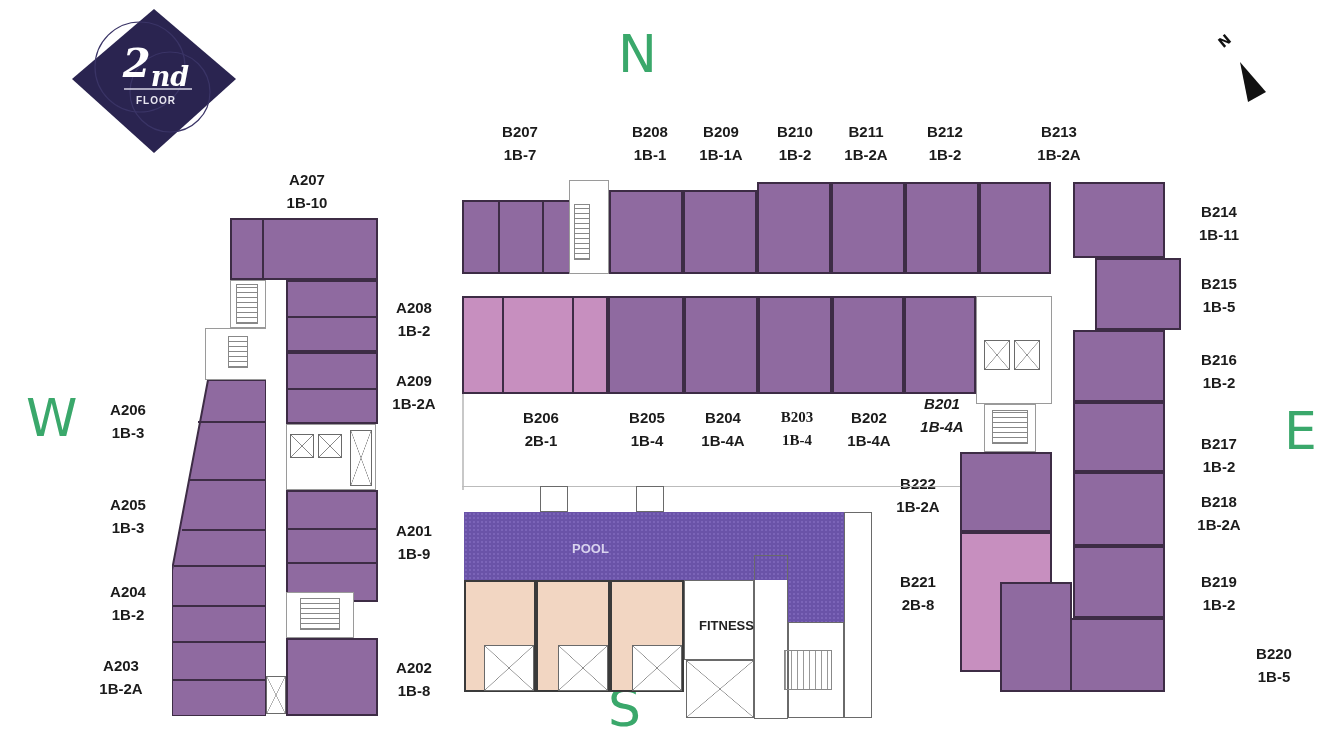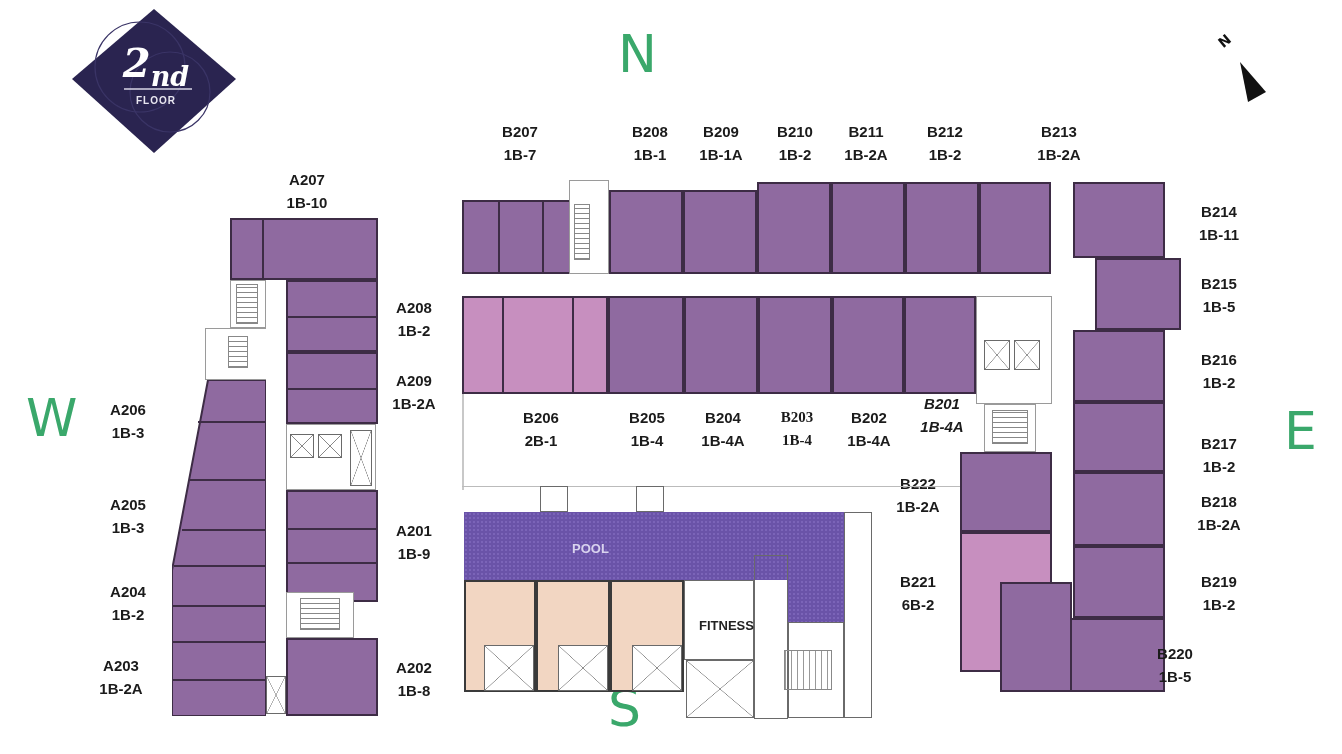--- a/index.html
+++ b/index.html
@@ -250,32 +250,32 @@
     <span>1B-2</span>
   </div>
 <div class="label" style="left:1219px;top:490px;">
     <span>B218</span>
     <span>1B-2A</span>
   </div>
 <div class="label" style="left:1219px;top:570px;">
     <span>B219</span>
     <span>1B-2</span>
   </div>
-<div class="label" style="left:1175px;top:642px;">
+<div class="label" style="left:1274px;top:642px;">
     <span>B220</span>
     <span>1B-5</span>
   </div>
 
 <div class="label" style="left:918px;top:472px;text-align:center;">
     <span>B222</span>
     <span>1B-2A</span>
   </div>
 <div class="label" style="left:918px;top:570px;">
     <span>B221</span>
-    <span>6B-2</span>
+    <span>2B-8</span>
   </div>
 
 <div>
   <div class="abs" style="left:462px;top:394px;width:2px;height:96px;background:#c8c8c8;"></div>
   <div class="abs" style="left:462px;top:486px;width:498px;height:1px;background:#bbb;"></div>
   <div class="outline" style="left:540px;top:486px;width:28px;height:26px;"></div>
   <div class="outline" style="left:636px;top:486px;width:28px;height:26px;"></div>
 
   <div class="pool" style="left:464px;top:512px;width:380px;height:68px;"></div>
   <div class="pool" style="left:788px;top:512px;width:56px;height:110px;"></div>

